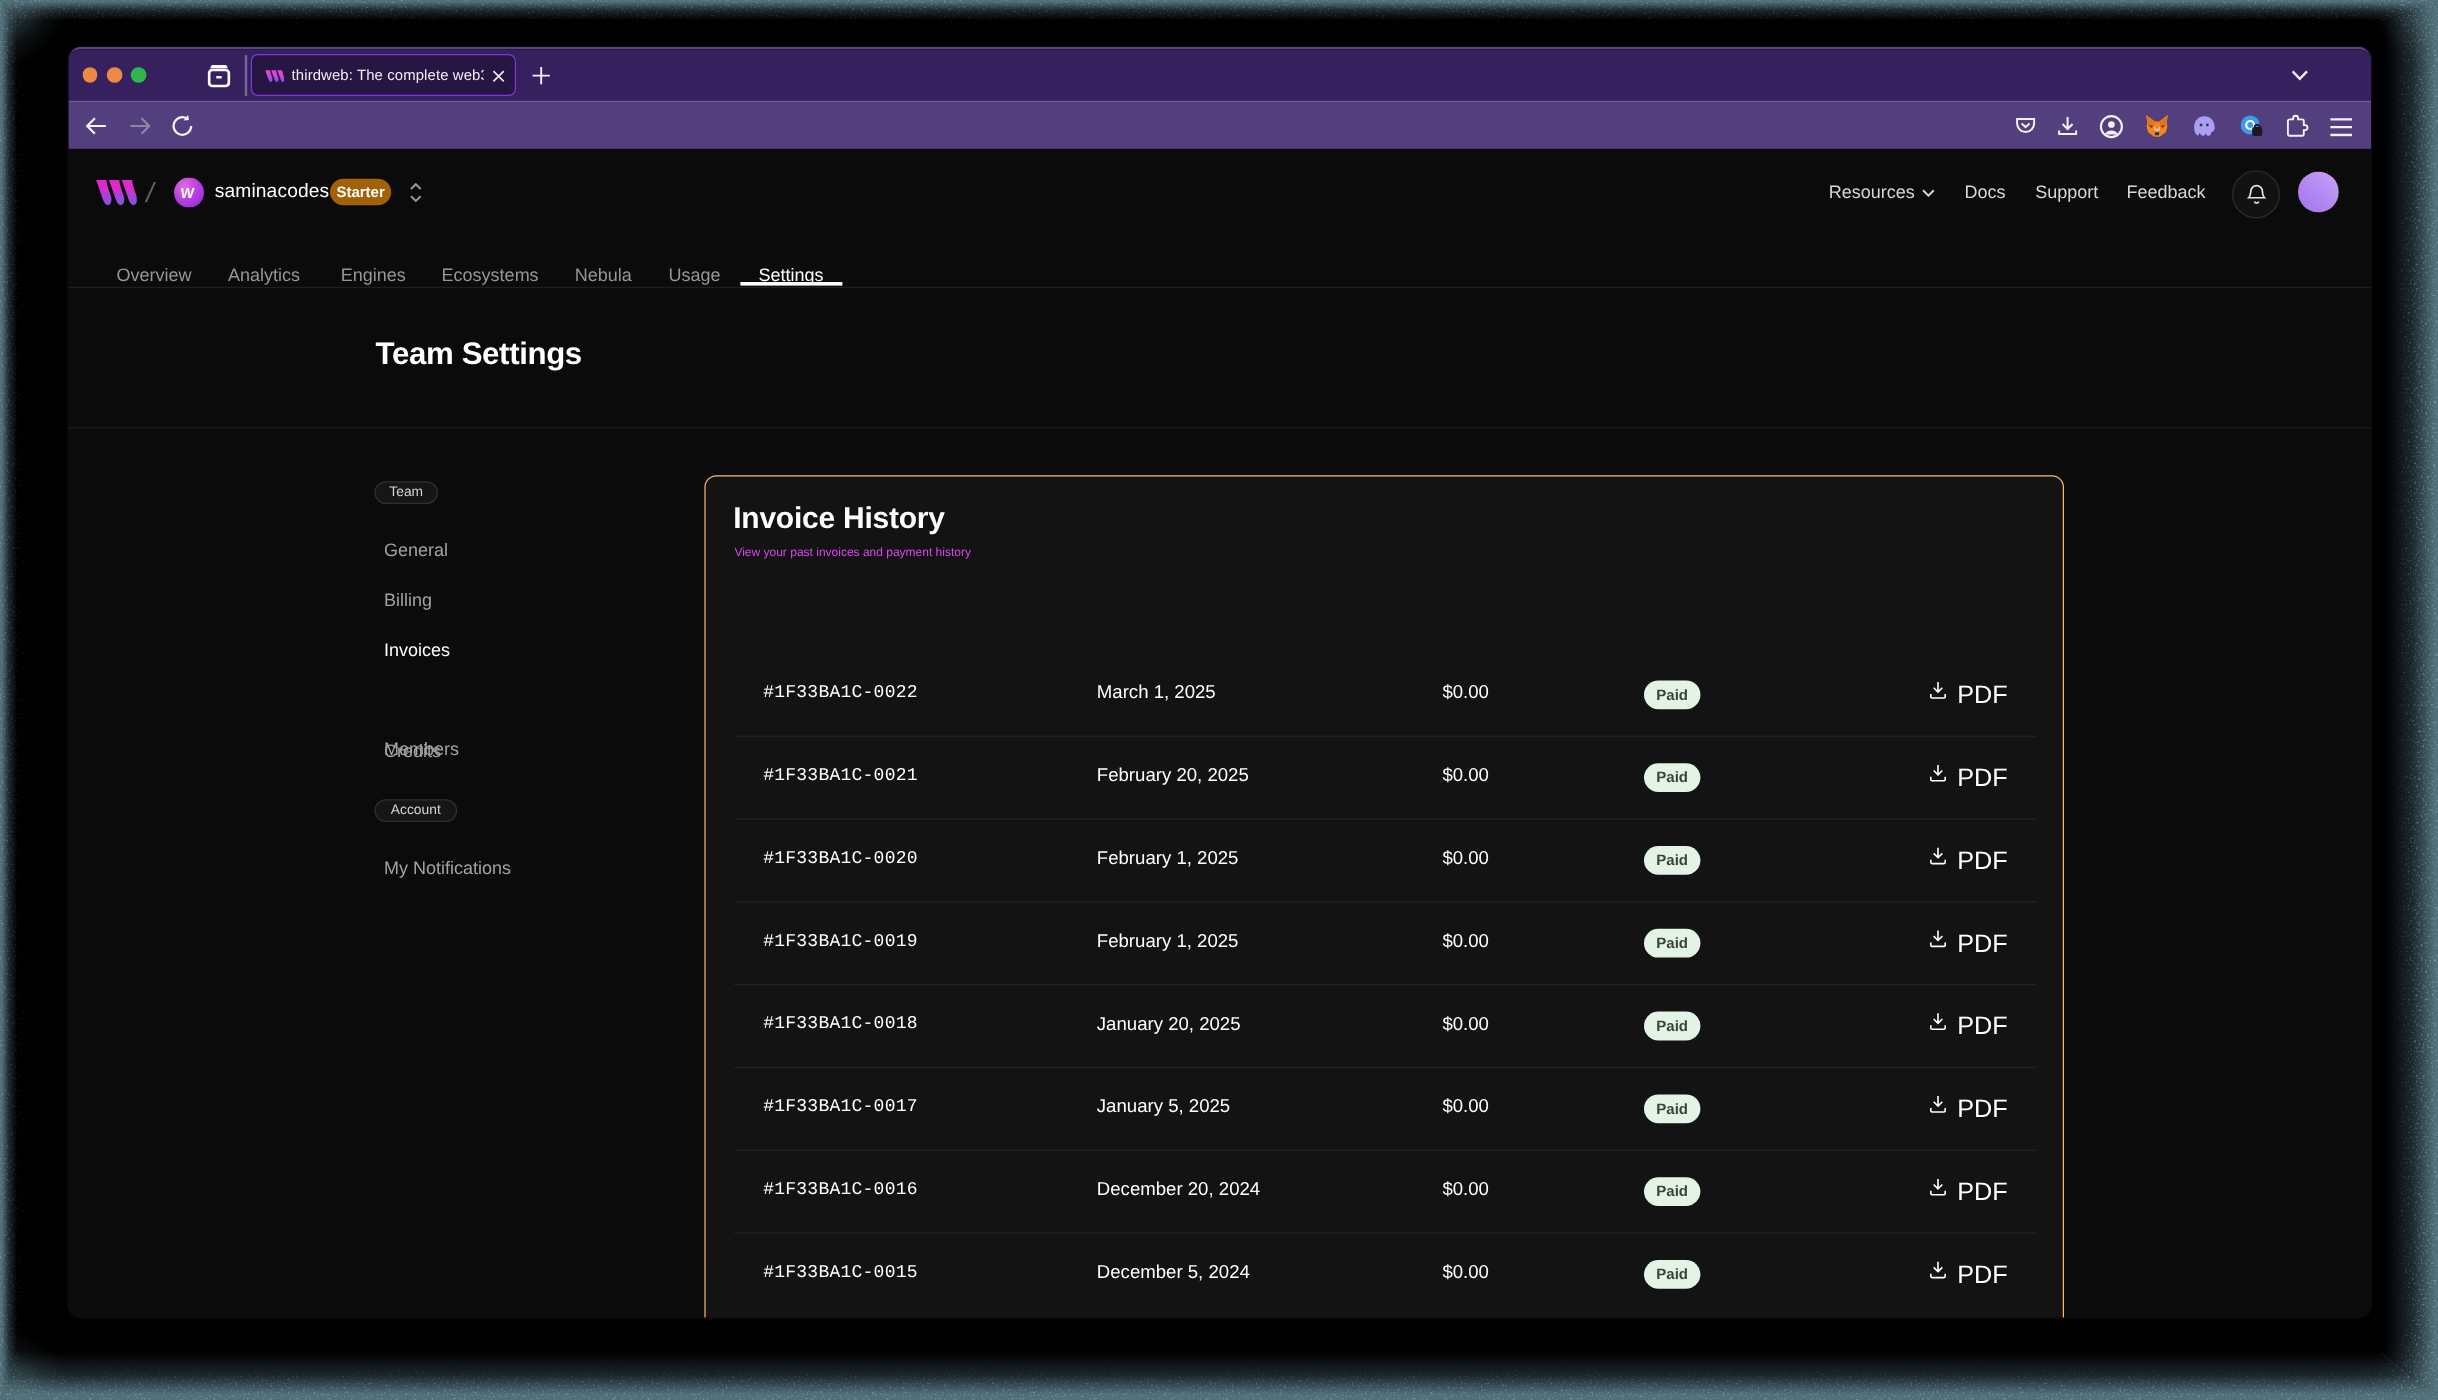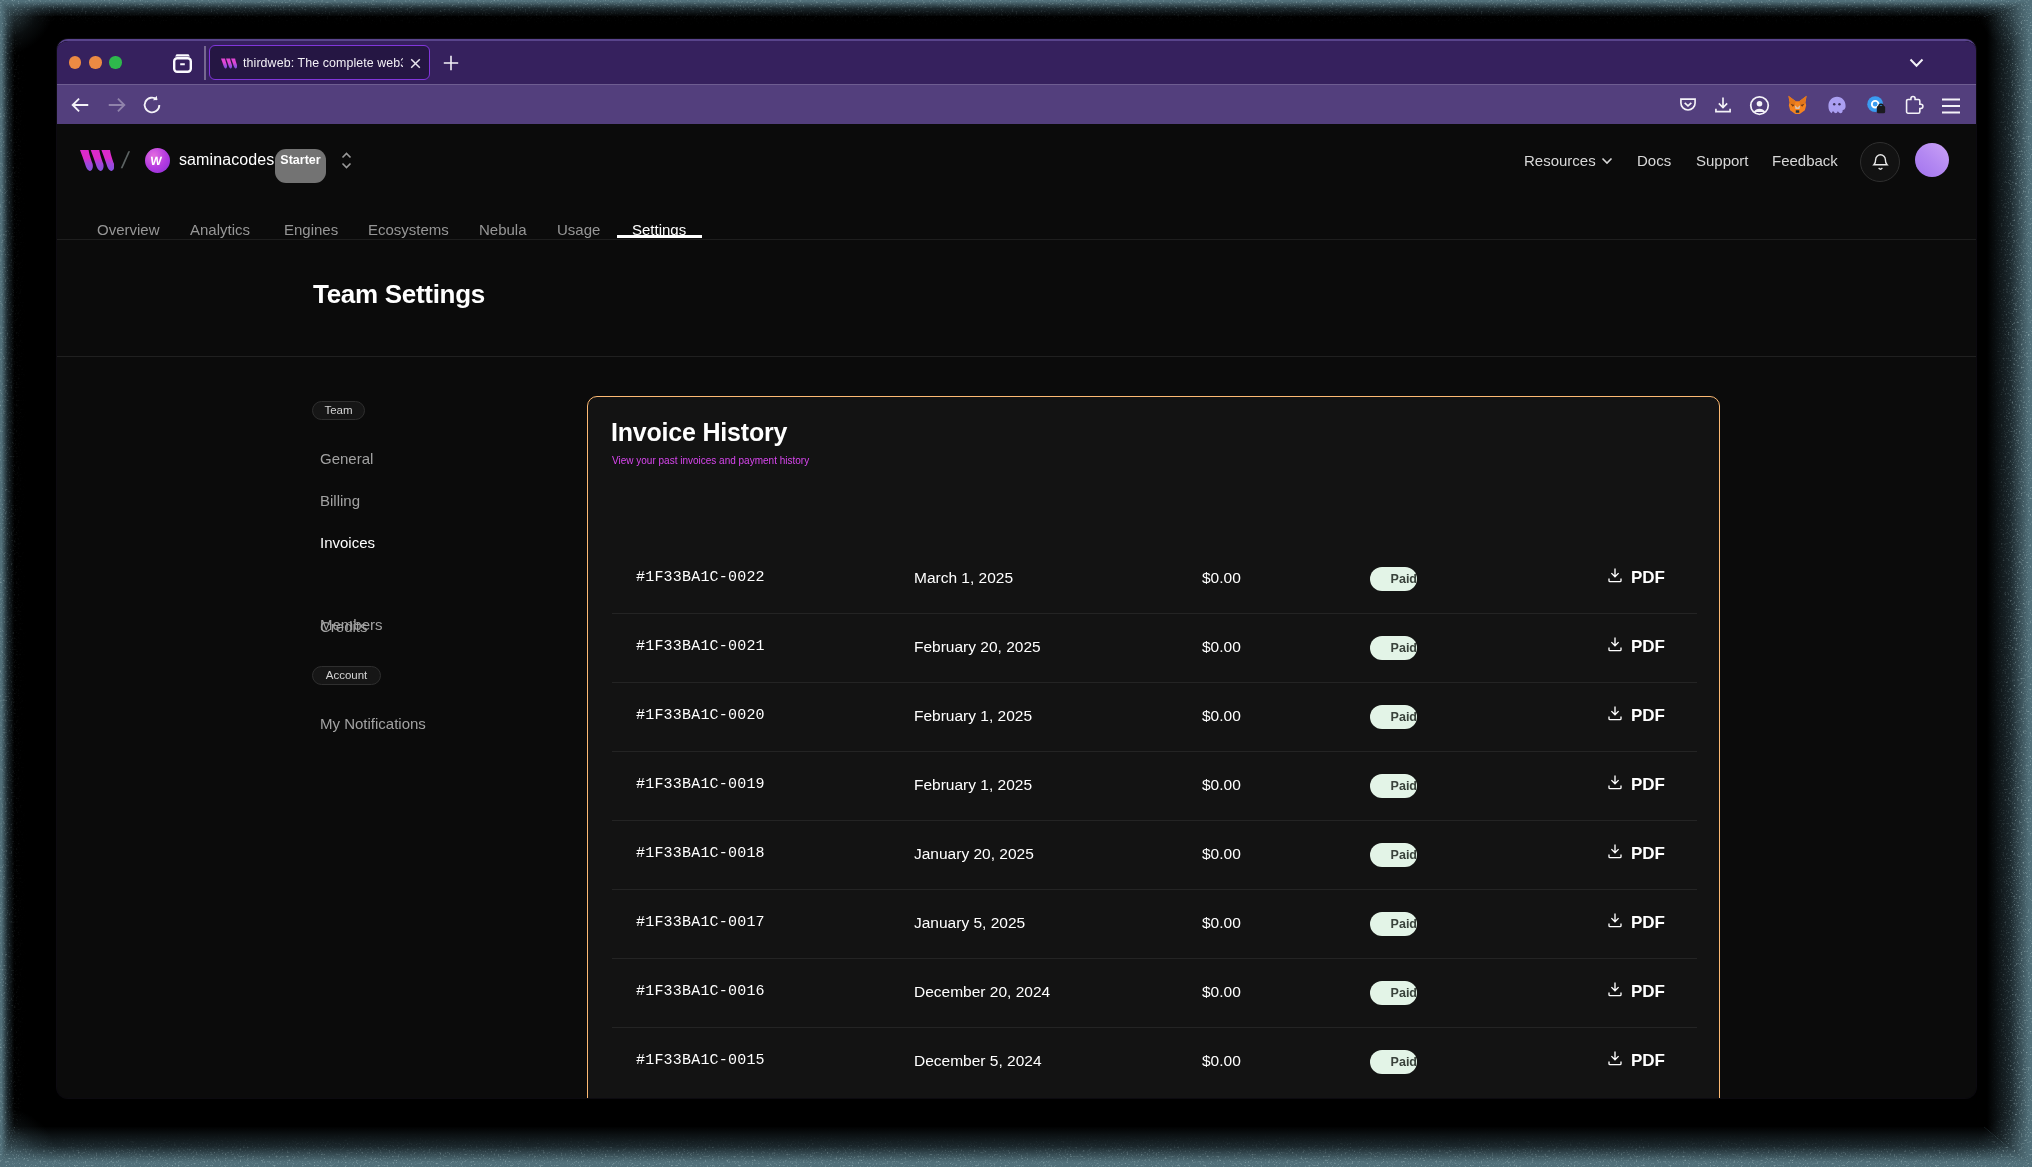--- a/index.html
+++ b/index.html
@@ -46,23 +46,23 @@
   #cardtitle { position:absolute; left:23px; top:21px; font-size:25px; font-weight:700; color:#fff; letter-spacing:-0.2px; }
   #cardsub { position:absolute; left:24px; top:58px; font-size:10px; color:#d946ef; }
   #thead { position:absolute; left:24px; top:105px; width:1085px; height:42px; background:#050505; }
   .th { position:absolute; top:14px; font-size:12px; font-weight:400; color:#b5b5b5; letter-spacing:0.8px; }
   .row { position:absolute; left:24px; width:1085px; height:69px; }
   .rsep { position:absolute; left:24px; width:1085px; height:1px; background:#242424; }
   .inv { position:absolute; left:24px; top:25px; font-family:"Liberation Mono", monospace; font-size:15px; color:#fff; letter-spacing:0.2px; }
   .date { position:absolute; left:302px; top:25px; font-size:15.5px; color:#fff; }
   .amt { position:absolute; left:590px; top:25px; font-size:15.5px; color:#fff; }
   .paid { position:absolute; left:758px; top:23px; width:47px; height:24px; background:#e3f4e7; border-radius:12px;
-          color:#39423b; font-size:12.5px; font-weight:700; text-align:right; line-height:24px; }
+          color:#39423b; font-size:12.5px; font-weight:700; text-align:center; line-height:24px; }
   .pdf { position:absolute; left:994px; top:22px; width:64px; }
-  .pdftext { position:absolute; left:25px; top:2px; font-size:17px; color:#fff; font-weight:700; }
+  .pdftext { position:absolute; left:25px; top:2px; font-size:21px; color:#fff; font-weight:400; }
 </style>
 </head>
 <body>
 <svg id="noise" xmlns="http://www.w3.org/2000/svg" width="2032" height="1167">
   <defs>
     <filter id="grain" x="0" y="0" width="100%" height="100%">
       <feTurbulence type="fractalNoise" baseFrequency="0.55" numOctaves="2" seed="7" stitchTiles="stitch" result="t"></feTurbulence>
       <feColorMatrix in="t" type="matrix" values="0 0 0 0 0.45  0 0 0 0 0.6  0 0 0 0 0.62  3.2 0 0 0 -1.8"></feColorMatrix>
     </filter>
     <filter id="soft" x="-20%" y="-20%" width="140%" height="140%">
@@ -238,21 +238,21 @@
         <radialGradient id="av1" cx="0.35" cy="0.3" r="0.9">
           <stop offset="0" stop-color="#e36bdf"></stop>
           <stop offset="0.55" stop-color="#b43be0"></stop>
           <stop offset="1" stop-color="#8d2fd8"></stop>
         </radialGradient>
       </defs>
       <circle cx="12.5" cy="12.5" r="12.5" fill="url(#av1)"></circle>
       <text x="12.5" y="17" text-anchor="middle" font-family="Liberation Sans" font-weight="bold" font-size="12" fill="#fff" transform="skewX(-6)">W</text>
     </svg>
     <div class="abs" style="left:122px;top:110px;font-size:16px;color:#fff;font-weight:400;letter-spacing:0.1px;">saminacodes</div>
-    <div class="abs" style="left:218px;top:108px;width:51px;height:34px;background:#737373;border-radius:11px;color:#fff;font-size:12.5px;font-weight:700;text-align:center;line-height:22px;">Starter</div>
+    <div class="abs" style="left:218px;top:108px;width:51px;height:22px;background:#a16207;border-radius:11px;color:#fff;font-size:12.5px;font-weight:700;text-align:center;line-height:22px;">Starter</div>
     <svg class="abs" style="left:283px;top:111px;" width="13" height="17" viewBox="0 0 13 17">
       <path d="M2.5 5.5 L6.5 1.5 L10.5 5.5" fill="none" stroke="#9a9a9a" stroke-width="1.6"></path>
       <path d="M2.5 11.5 L6.5 15.5 L10.5 11.5" fill="none" stroke="#9a9a9a" stroke-width="1.6"></path>
     </svg>
     <div class="hlink" style="left:1467px;">Resources</div>
     <svg class="abs" style="left:1544px;top:116px;" width="12" height="8" viewBox="0 0 12 8">
       <path d="M1.5 1.5 L6 6 L10.5 1.5" fill="none" stroke="#d8d8d8" stroke-width="1.6"></path>
     </svg>
     <div class="hlink" style="left:1580px;">Docs</div>
     <div class="hlink" style="left:1639px;">Support</div>

